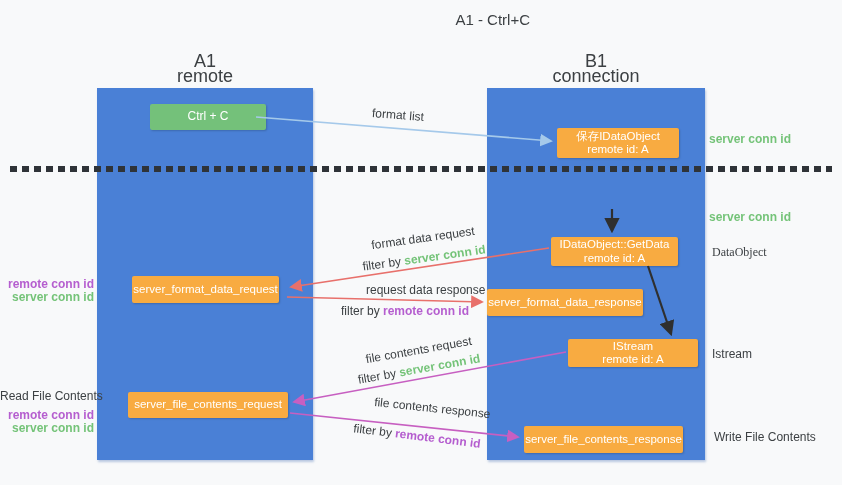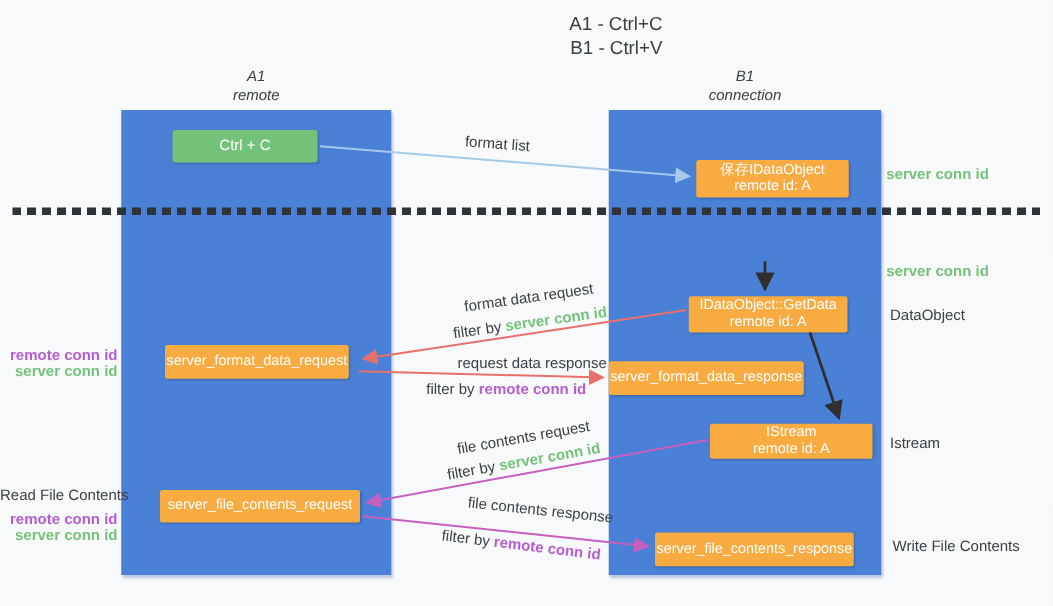--- a/index.html
+++ b/index.html
@@ -11,28 +11,28 @@
   html,body{margin:0;padding:0;}
   body{background:#e9e9e9;font-family:"Liberation Sans", sans-serif;}
   .canvas{position:relative;width:842px;height:485px;background:var(--bg);overflow:hidden;margin:0 auto;}
   .title{position:absolute;left:280px;top:10px;width:250px;text-align:right;
          font-size:15px;line-height:19px;color:var(--text-dark);}
   .lane{position:absolute;top:88px;height:372px;background:var(--lane-blue);
         box-shadow:1px 2px 2px rgba(160,180,215,.7);}
   .lane-left{left:97px;width:216px;}
   .lane-right{left:487px;width:218px;}
   .lane-header{position:absolute;top:54px;width:120px;text-align:center;
-               font-size:12px;line-height:15px;color:var(--text-dark);font-style:italic;}
+               font-size:18px;line-height:15px;color:var(--text-dark);}
   .lh-left{left:145px;} .lh-right{left:536px;text-align:center;}
   .divider{position:absolute;left:10px;top:166px;width:822px;height:6px;
            background:repeating-linear-gradient(90deg,var(--dot) 0 7px,transparent 7px 12px);}
   .node{position:absolute;display:flex;flex-direction:column;align-items:center;justify-content:center;
         color:#fff;font-size:11.5px;line-height:13.5px;text-align:center;border-radius:2px;
         box-shadow:1px 1px 2px rgba(0,0,0,.18);}
-  .green{background:var(--box-green);font-size:12px;}
+  .green{background:var(--box-green);font-size:12px;margin-left:12px;}
   .orange{background:var(--box-orange);}
   .arrows{position:absolute;left:0;top:0;pointer-events:none;}
   .lbl{position:absolute;font-size:12px;color:var(--text-dark);white-space:nowrap;}
   .k-green{color:var(--text-green);font-weight:bold;}
   .k-purple{color:var(--text-purple);font-weight:bold;}
   .side-right{position:absolute;font-size:12px;white-space:nowrap;}
   .side-left{position:absolute;left:0;width:94px;text-align:right;font-size:12px;
              line-height:13px;white-space:nowrap;}
   .plain{color:var(--text-dark);font-weight:normal;}
   .l-blue{stroke:var(--arrow-lightblue);stroke-width:1.6;}
@@ -42,21 +42,20 @@
   .f-blue{fill:var(--arrow-lightblue);} .f-red{fill:var(--arrow-red);}
   .f-mag{fill:var(--arrow-magenta);} .f-blk{fill:var(--arrow-black);}
 </style>
 </head>
 <body>
 
 <div class="canvas">
 
   <div class="title">
     <div>A1 - Ctrl+C</div>
-    <div>B1 - Ctrl+V</div>
   </div>
 
   <div class="lane-header lh-left">
     <div>A1</div>
     <div>remote</div>
   </div>
   <div class="lane-header lh-right">
     <div>B1</div>
     <div>connection</div>
   </div>
@@ -143,21 +142,21 @@
     <span class="plain">filter by </span><span class="k-green">server conn id</span>
   </div>
 
   <div class="lbl" style="left:374px;top:401px;transform:rotate(6deg);">file contents response</div>
   <div class="lbl" style="left:353px;top:429px;transform:rotate(7deg);">
     <span class="plain">filter by </span><span class="k-purple">remote conn id</span>
   </div>
 
   <div class="side-right k-green" style="left:709px;top:132px;">server conn id</div>
   <div class="side-right k-green" style="left:709px;top:210px;">server conn id</div>
-  <div class="side-right plain" style="left:712px;top:245px;">DataObject</div>
+  <div class="side-right plain" style="left:712px;top:245px;font-family:Liberation Serif, serif;">DataObject</div>
   <div class="side-right plain" style="left:712px;top:347px;">Istream</div>
   <div class="side-right plain" style="left:714px;top:430px;">Write File Contents</div>
 
   <div class="side-left" style="top:278px;">
     <div class="k-purple">remote conn id</div>
     <div class="k-green">server conn id</div>
   </div>
   <div class="side-left plain" style="top:390px;text-align:right;">Read File Contents</div>
   <div class="side-left" style="top:409px;">
     <div class="k-purple">remote conn id</div>

